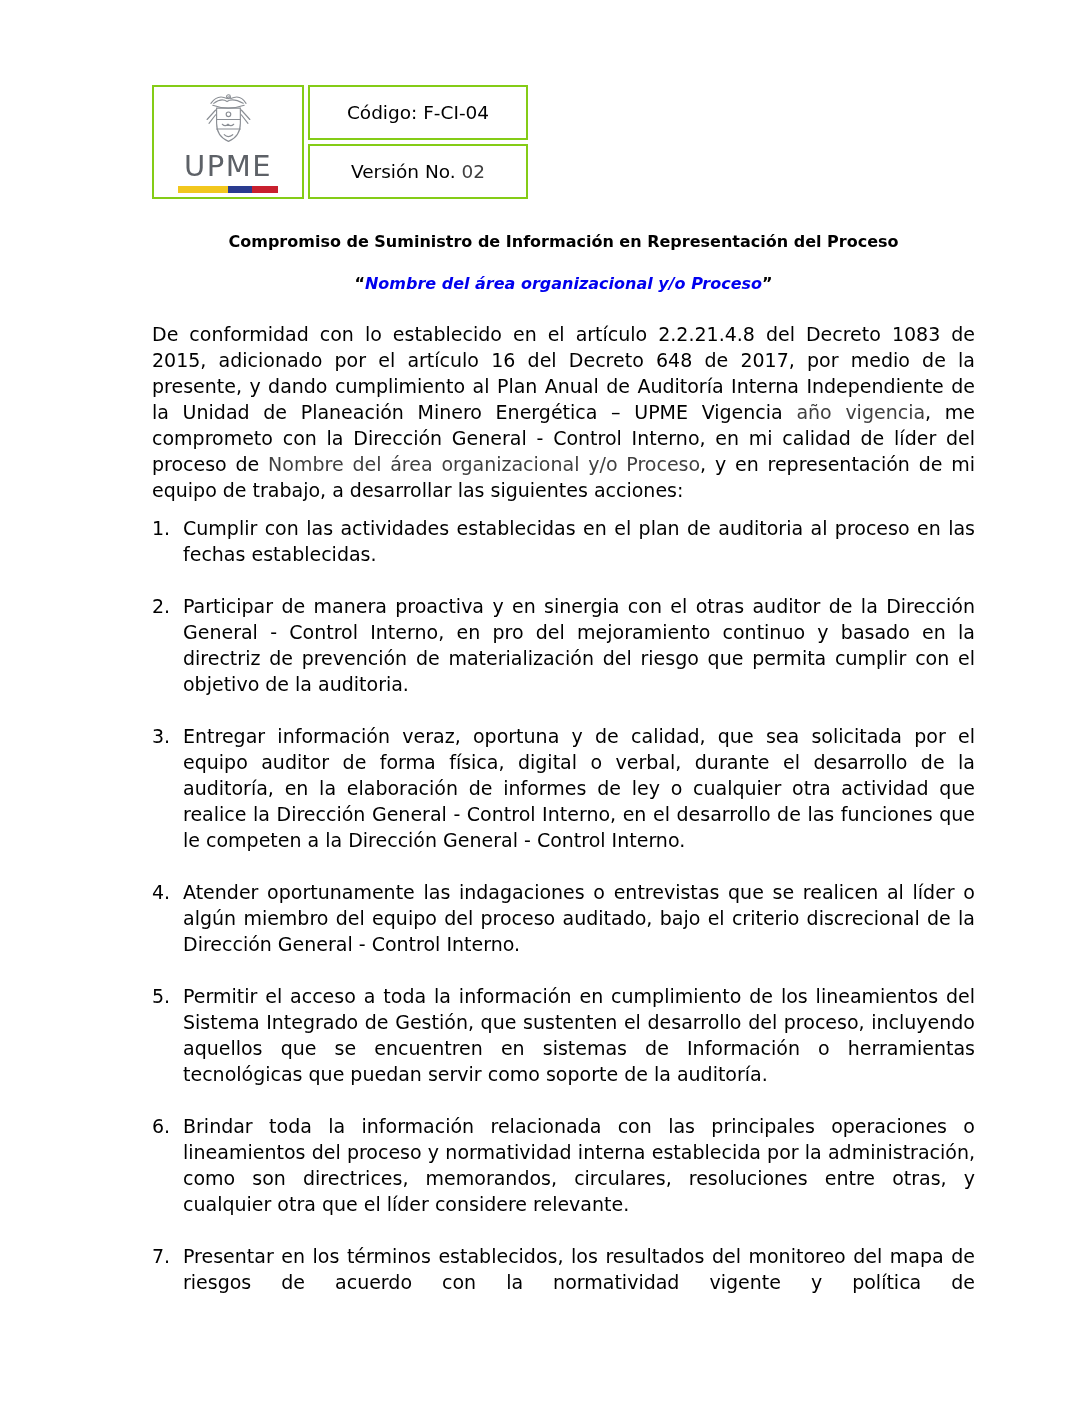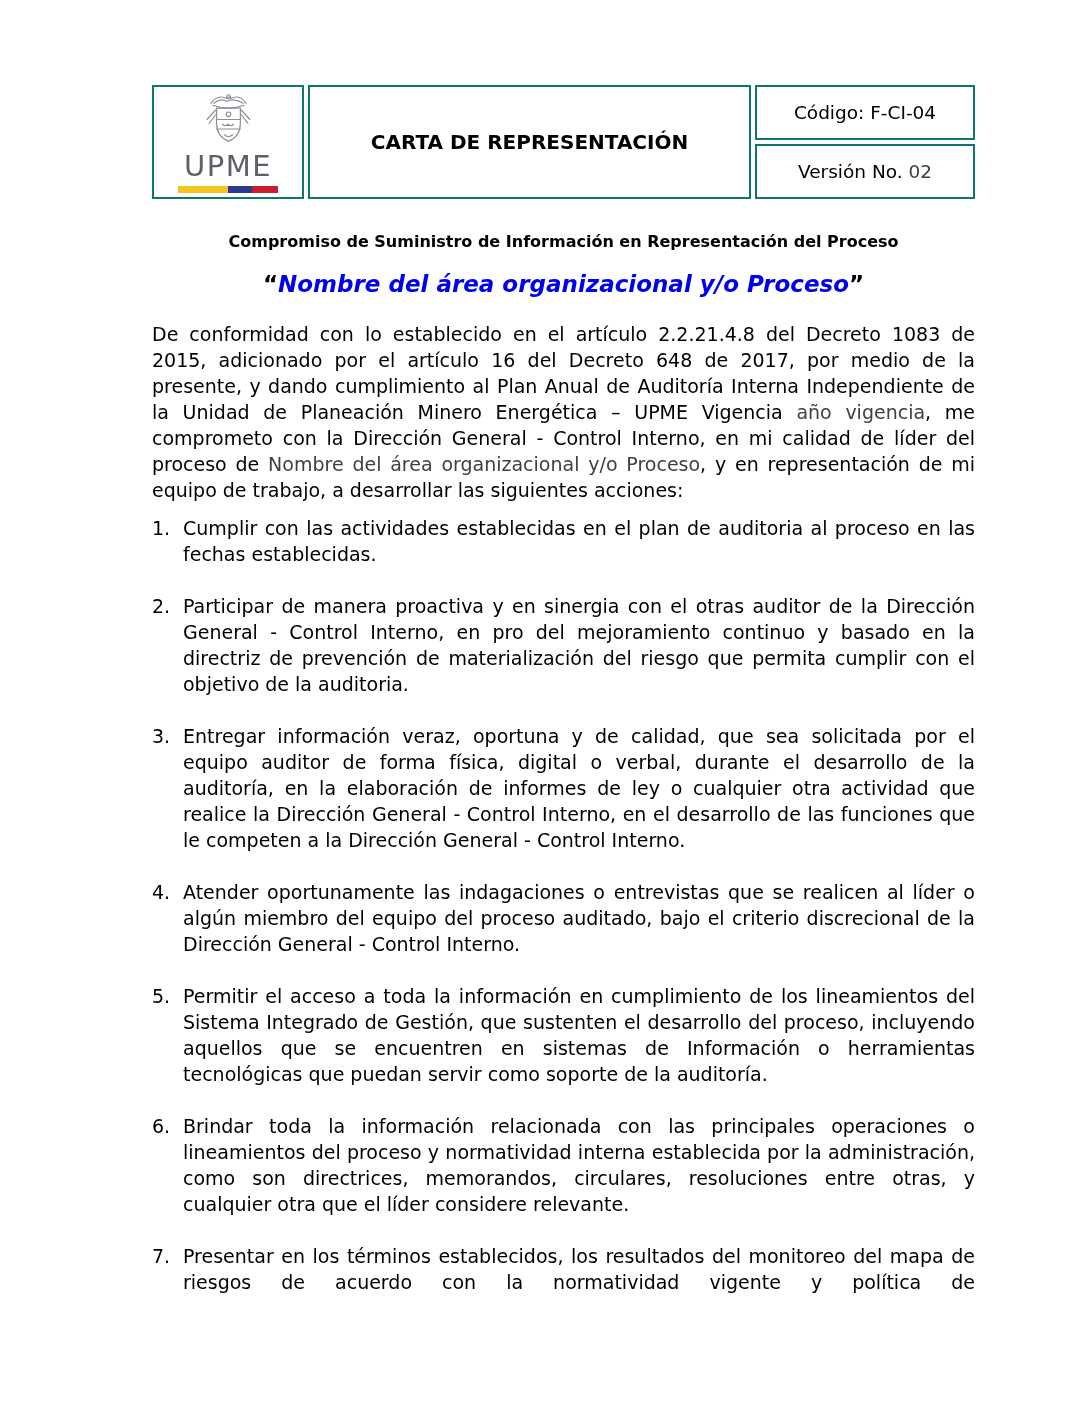--- a/index.html
+++ b/index.html
@@ -15,21 +15,21 @@
     padding: 85px 113px 0 152px;
   }
 
   
   .hdr {
     display: flex;
     gap: 4px;
     height: 114px;
     margin-bottom: 29px;
   }
-  .cell { border: 2px solid #0f766e; background: #ffffff; }
+  .cell { border: 2px solid #84cc16; background: #ffffff; }
   .logo-cell {
     flex: 0 0 152px;
     display: flex; flex-direction: column;
     align-items: center; justify-content: center;
     padding: 4px 0;
   }
   .emblem { display: block; margin-bottom: 1px; }
   .org {
     color: #5d6167;
     font-size: 29px;
@@ -59,21 +59,21 @@
   }
 
   
   .heading {
     font-size: 16px; font-weight: bold;
     text-align: center; line-height: 27px;
     max-width: 810px; margin: 0 auto 16px auto;
   }
   .subtitle {
     text-align: center;
-    font-size: 23px; font-weight: bold;
+    font-size: 16px; font-weight: bold;
     margin-bottom: 24px;
   }
   .subtitle .q { color: #000000; font-style: normal; }
   .blue  { color: #404040; }
   .blue-bi { color: #0000ee; font-style: italic; font-weight: bold; }
 
   .bodytext { font-size: 19px; line-height: 26px; }
   .intro {
     text-align: justify;
     margin-bottom: 12px;
@@ -114,23 +114,20 @@
         </g>
       </svg>
       <div class="org">UPME</div>
       <div class="flagbar">
         <span class="fy"></span>
           <span class="fb"></span>
           <span class="fr"></span>
       </div>
     </div>
 
-    <div class="cell title-cell">
-      <span>CARTA DE REPRESENTACIÓN</span>
-    </div>
 
     <div class="meta-col">
       <div class="cell meta-cell">
         <span>Código: F-CI-04</span>
       </div>
       <div class="cell meta-cell">
         <span>Versión No.</span>&nbsp;<span class="blue">02</span>
       </div>
     </div>
 

